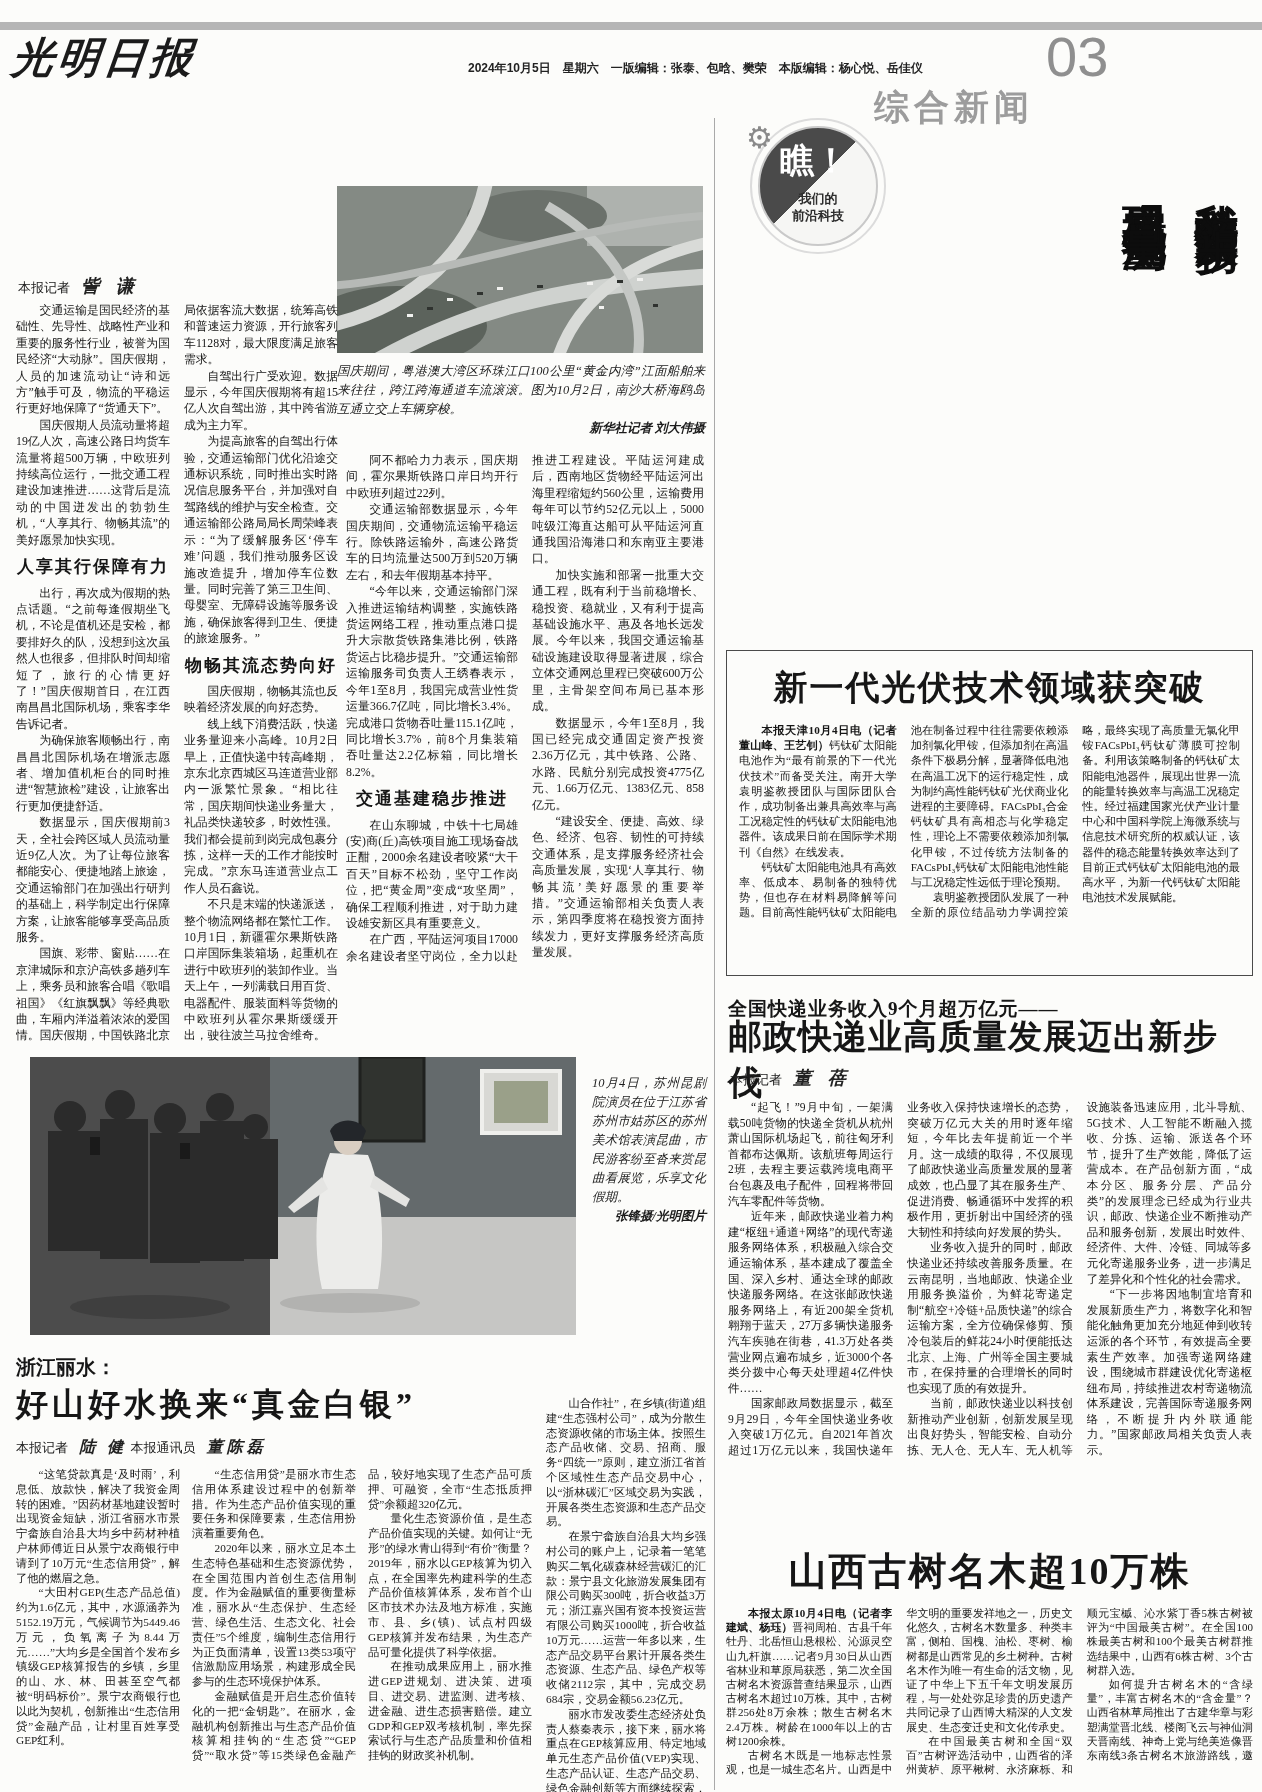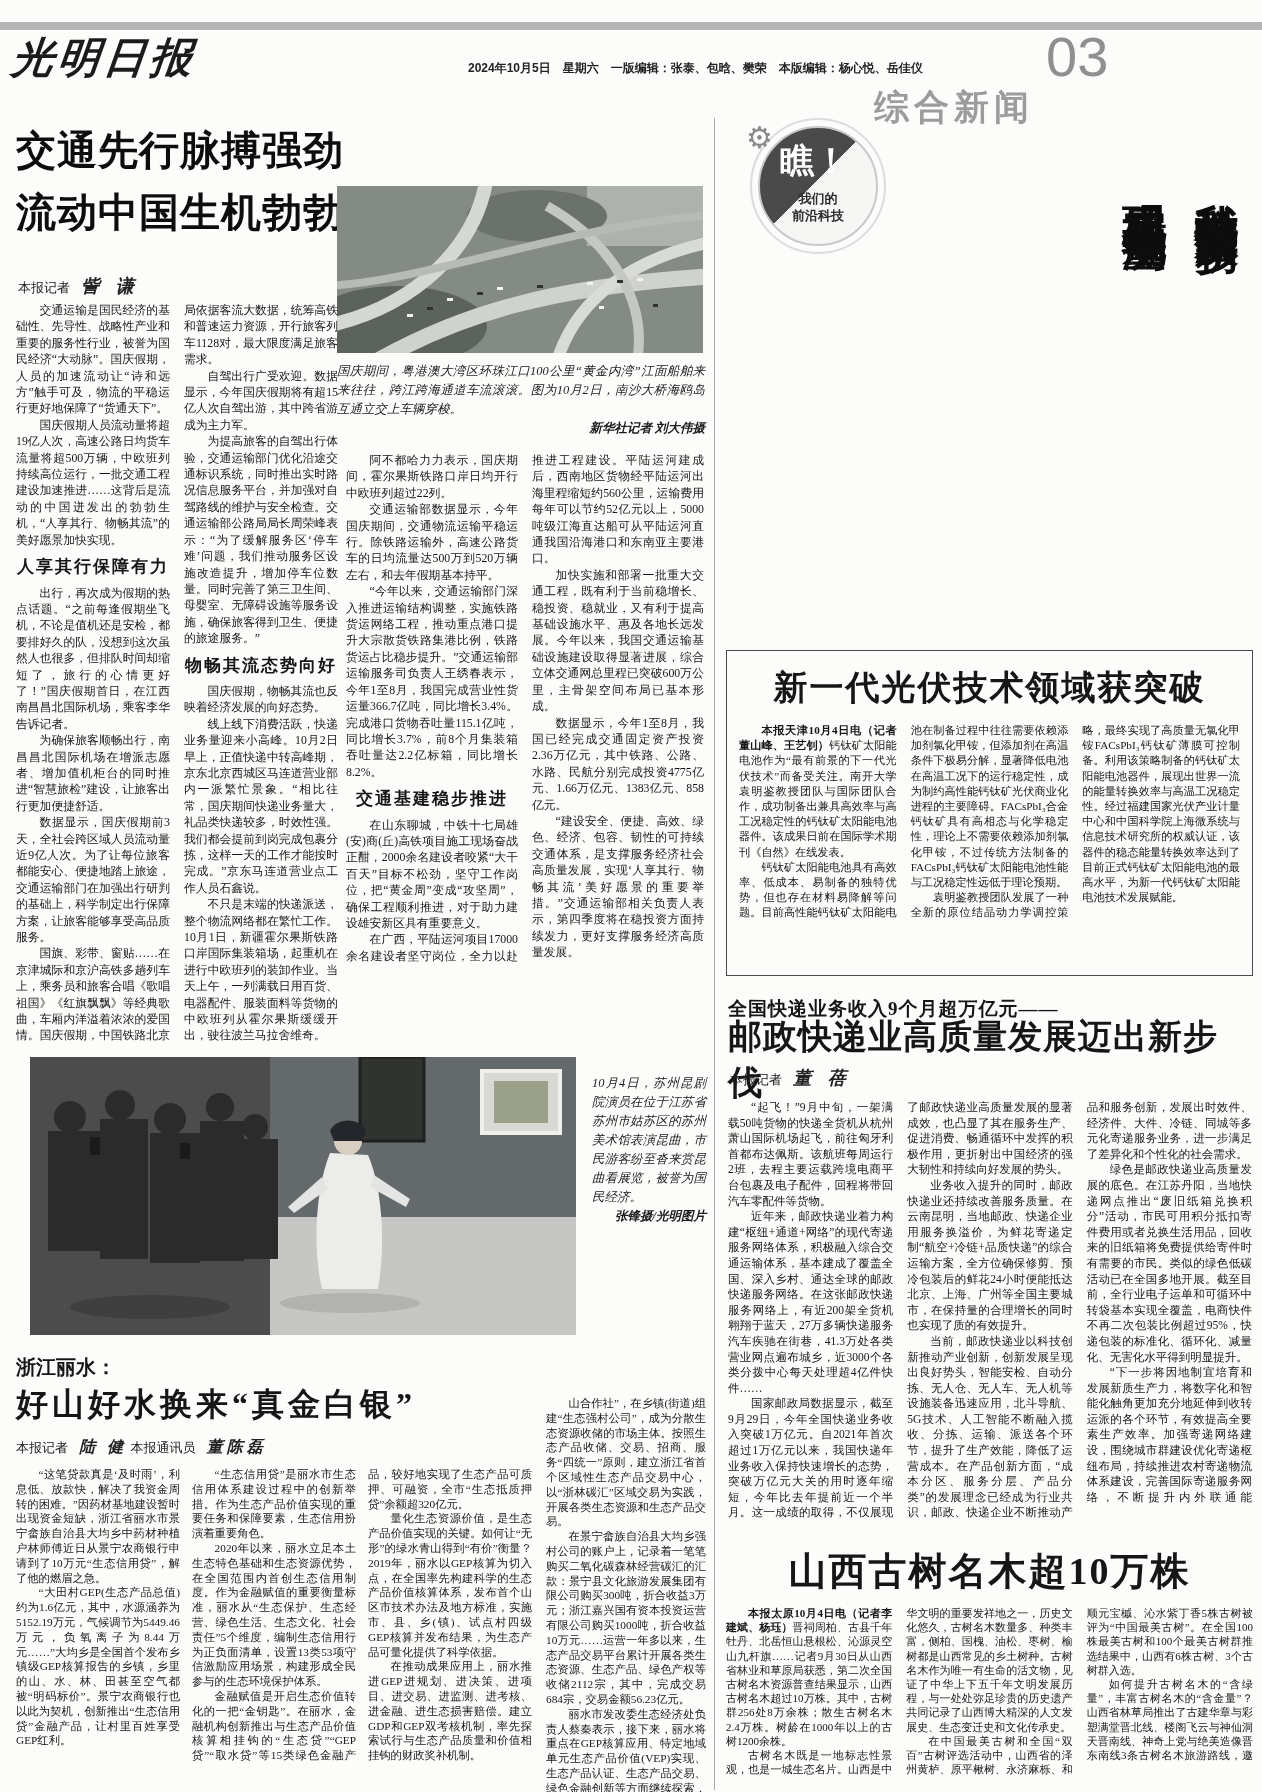--- a/index.html
+++ b/index.html
@@ -81,24 +81,20 @@
 <body>
 
 <div class="page">
 
   <div class="abs topbar"></div>
   <div class="abs logo">光明日报</div>
   <div class="abs dateline">2024年10月5日　星期六　一版编辑：张泰、包晗、樊荣　本版编辑：杨心悦、岳佳仪</div>
   <div class="abs section-title">综合新闻</div>
   <div class="abs page-num">03</div>
 
-  <div class="abs t-headline">
-    <div>交通先行脉搏强劲</div>
-    <div>流动中国生机勃勃</div>
-  </div>
   <div class="abs byline t-byline">
     <span>本报记者</span>
     <span class="bl-name">訾 谦</span>
   </div>
 
   <div class="abs highway">
     <svg width="366" height="167" viewBox="0 0 366 167">
       <rect width="366" height="167" fill="#848a84"></rect>
       <rect x="250" y="0" width="116" height="60" fill="#aeb2ae"></rect>
       <ellipse cx="60" cy="140" rx="90" ry="40" fill="#5c635c"></ellipse>
@@ -189,21 +185,20 @@
   <div class="abs byline yz-byline">
     <span>本报记者</span>
     <span class="bl-name">董 蓓</span>
   </div>
   <div class="abs flow cols3 yz-flow">
       <p>“起飞！”9月中旬，一架满载50吨货物的快递全货机从杭州萧山国际机场起飞，前往匈牙利首都布达佩斯。该航班每周运行2班，去程主要运载跨境电商平台包裹及电子配件，回程将带回汽车零配件等货物。</p>
       <p>近年来，邮政快递业着力构建“枢纽+通道+网络”的现代寄递服务网络体系，积极融入综合交通运输体系，基本建成了覆盖全国、深入乡村、通达全球的邮政快递服务网络。在这张邮政快递服务网络上，有近200架全货机翱翔于蓝天，27万多辆快递服务汽车疾驰在街巷，41.3万处各类营业网点遍布城乡，近3000个各类分拨中心每天处理超4亿件快件……</p>
       <p>国家邮政局数据显示，截至9月29日，今年全国快递业务收入突破1万亿元。自2021年首次超过1万亿元以来，我国快递年业务收入保持快速增长的态势，突破万亿元大关的用时逐年缩短，今年比去年提前近一个半月。这一成绩的取得，不仅展现了邮政快递业高质量发展的显著成效，也凸显了其在服务生产、促进消费、畅通循环中发挥的积极作用，更折射出中国经济的强大韧性和持续向好发展的势头。</p>
       <p>业务收入提升的同时，邮政快递业还持续改善服务质量。在云南昆明，当地邮政、快递企业用服务换溢价，为鲜花寄递定制“航空+冷链+品质快递”的综合运输方案，全方位确保修剪、预冷包装后的鲜花24小时便能抵达北京、上海、广州等全国主要城市，在保持量的合理增长的同时也实现了质的有效提升。</p>
       <p>当前，邮政快递业以科技创新推动产业创新，创新发展呈现出良好势头，智能安检、自动分拣、无人仓、无人车、无人机等设施装备迅速应用，北斗导航、5G技术、人工智能不断融入揽收、分拣、运输、派送各个环节，提升了生产效能，降低了运营成本。在产品创新方面，“成本分区、服务分层、产品分类”的发展理念已经成为行业共识，邮政、快递企业不断推动产品和服务创新，发展出时效件、经济件、大件、冷链、同城等多元化寄递服务业务，进一步满足了差异化和个性化的社会需求。</p>
-      <p>绿色是邮政快递业高质量发展的底色。在江苏丹阳，当地快递网点推出“废旧纸箱兑换积分”活动，市民可用积分抵扣寄件费用或者兑换生活用品，回收来的旧纸箱将免费提供给寄件时有需要的市民。类似的绿色低碳活动已在全国多地开展。截至目前，全行业电子运单和可循环中转袋基本实现全覆盖，电商快件不再二次包装比例超过95%，快递包装的标准化、循环化、减量化、无害化水平得到明显提升。</p>
       <p>“下一步将因地制宜培育和发展新质生产力，将数字化和智能化触角更加充分地延伸到收转运派的各个环节，有效提高全要素生产效率。加强寄递网络建设，围绕城市群建设优化寄递枢纽布局，持续推进农村寄递物流体系建设，完善国际寄递服务网络，不断提升内外联通能力。”国家邮政局相关负责人表示。</p>
     </div>
 
   <div class="abs sx-headline">山西古树名木超10万株</div>
   <div class="abs flow cols3 sx-flow">
       <p><b>本报太原10月4日电（记者李建斌、杨珏）</b>晋祠周柏、古县千年牡丹、北岳恒山悬根松、沁源灵空山九杆旗……记者9月30日从山西省林业和草原局获悉，第二次全国古树名木资源普查结果显示，山西古树名木超过10万株。其中，古树群256处8万余株；散生古树名木2.4万株。树龄在1000年以上的古树1200余株。</p>
       <p>古树名木既是一地标志性景观，也是一城生态名片。山西是中华文明的重要发祥地之一，历史文化悠久，古树名木数量多、种类丰富，侧柏、国槐、油松、枣树、榆树都是山西常见的乡土树种。古树名木作为唯一有生命的活文物，见证了中华上下五千年文明发展历程，与一处处弥足珍贵的历史遗产共同记录了山西博大精深的人文发展史、生态变迁史和文化传承史。</p>
       <p>在中国最美古树和全国“双百”古树评选活动中，山西省的泽州黄栌、原平楸树、永济麻栎、和顺元宝槭、沁水紫丁香5株古树被评为“中国最美古树”。在全国100株最美古树和100个最美古树群推选结果中，山西有6株古树、3个古树群入选。</p>
       <p>如何提升古树名木的“含绿量”，丰富古树名木的“含金量”？山西省林草局推出了古建华章与彩塑满堂晋北线、楼阁飞云与神仙洞天晋南线、神奇上党与绝美造像晋东南线3条古树名木旅游路线，邀请游客踏上文化探访与自然巡礼之路，与古树对话。</p>
     </div>
@@ -237,21 +232,21 @@
         <circle cx="318" cy="84" r="14" fill="#d9cec2"></circle>
         <path d="M300 74 C 306 60, 330 60, 336 74 L 332 84 L 304 84 Z" fill="#23262a"></path>
         <path d="M292 120 L 258 150 L 264 156 L 298 132 Z" fill="#e4e4e2"></path>
         <path d="M344 118 L 380 142 L 376 150 L 340 130 Z" fill="#e4e4e2"></path>
       </g>
       <ellipse cx="320" cy="246" rx="70" ry="10" fill="#b2b2b0"></ellipse>
       <ellipse cx="120" cy="250" rx="80" ry="12" fill="#3f3f3f"></ellipse>
     </svg>
   </div>
   <div class="abs caption g-caption">
-    <span>10月4日，苏州昆剧院演员在位于江苏省苏州市姑苏区的苏州美术馆表演昆曲，市民游客纷至沓来赏昆曲看展览，被誉为国民经济。</span>
+    <span>10月4日，苏州昆剧院演员在位于江苏省苏州市姑苏区的苏州美术馆表演昆曲，市民游客纷至沓来赏昆曲看展览，乐享文化假期。</span>
     <span class="credit">张锋摄/光明图片</span>
   </div>
 
   <div class="abs ls-section">
     <div class="ls-main">
       <div class="ls-kicker">浙江丽水：</div>
       <div class="ls-headline">好山好水换来“真金白银”</div>
       <div class="byline ls-byline">
         <span>本报记者</span>
         <span class="bl-name">陆 健</span>

